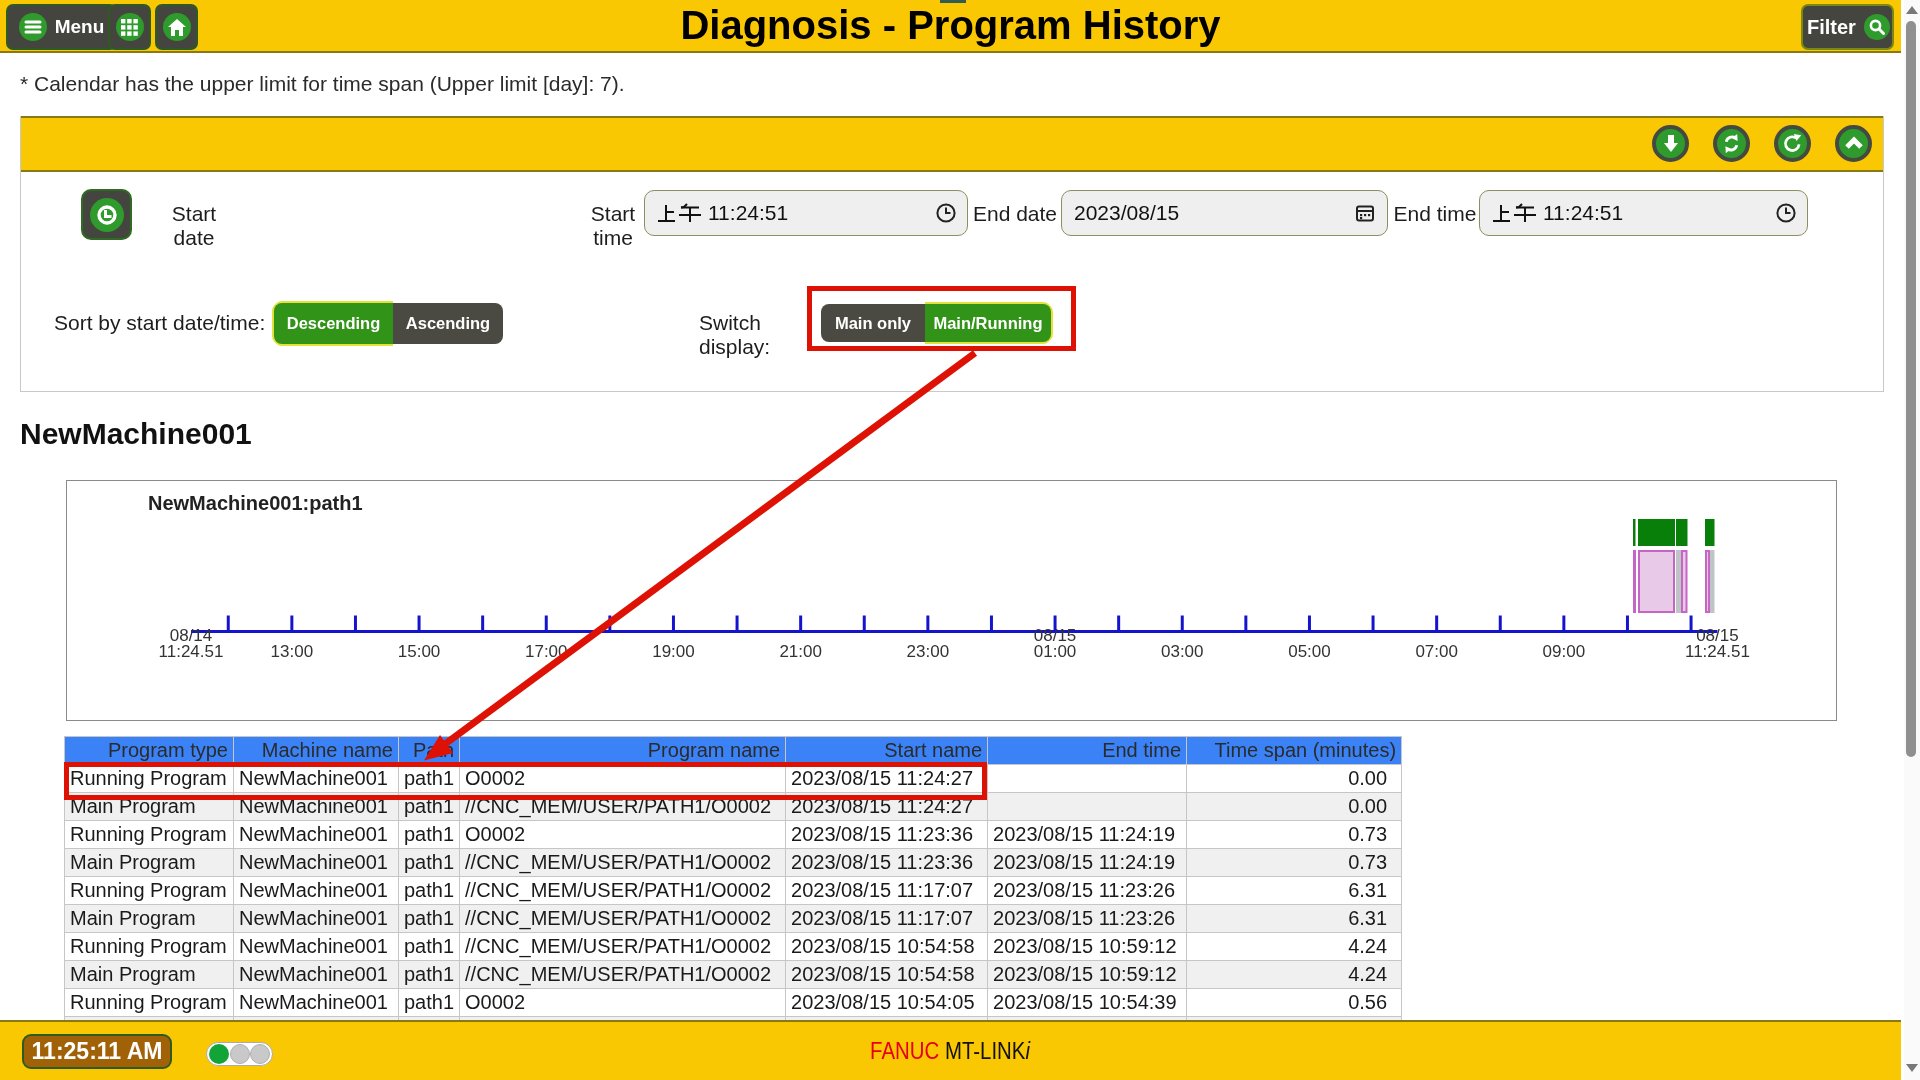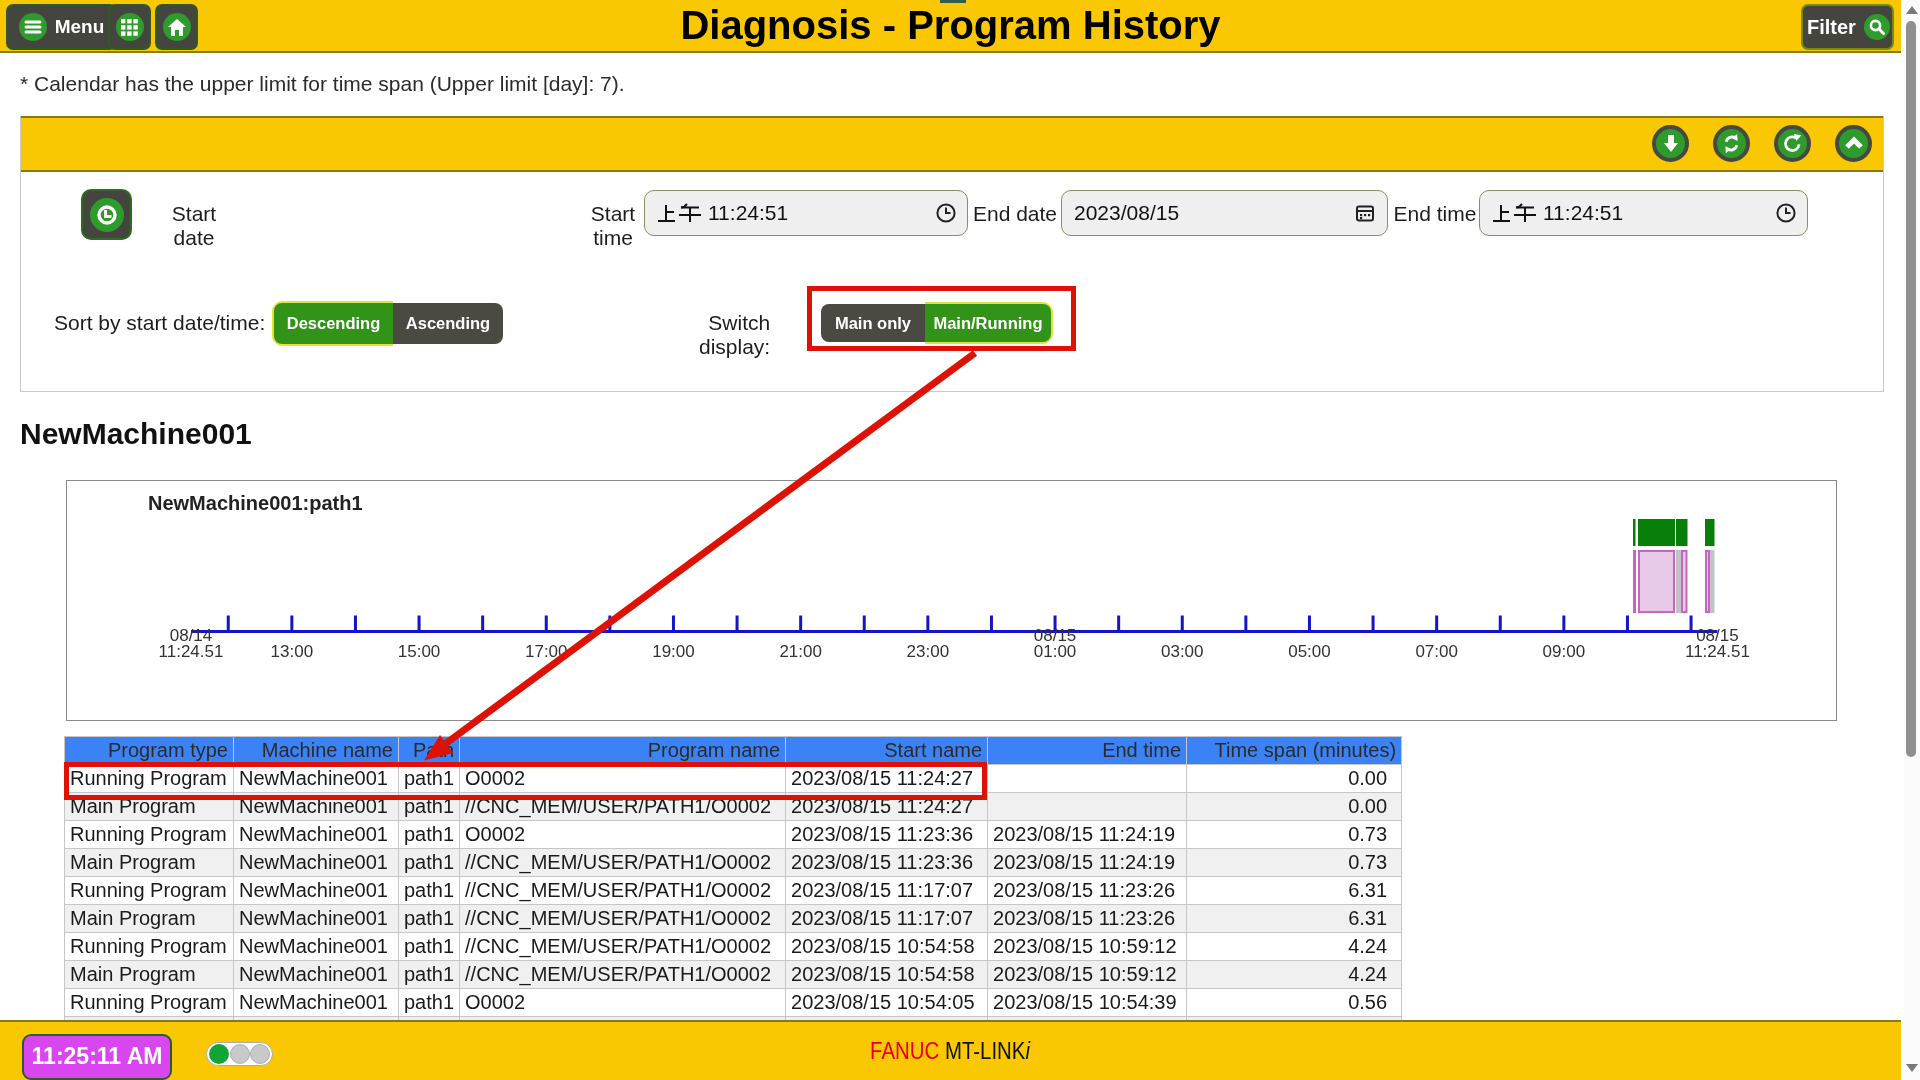--- a/index.html
+++ b/index.html
@@ -8,21 +8,21 @@
 .abs{position:absolute}
 #app{position:absolute;left:0;top:0;width:1920px;height:1080px;overflow:hidden;background:#fff}
 
 #topbar{left:0;top:0;width:1901px;height:53px;background:#F9C802;border-bottom:2px solid #877A14}
 .tbtn{position:absolute;top:4px;height:46px;background:#45453F;border:2px solid #2F5B22;border-radius:7px;display:flex;align-items:center;justify-content:center}
 #title{position:absolute;left:0;top:0;width:1901px;height:51px;display:flex;align-items:center;justify-content:center;font-size:40px;font-weight:bold;color:#000;letter-spacing:0px}
 
 .gc{border-radius:50%;background:#2E9B2C;display:flex;align-items:center;justify-content:center}
 
 #footer{left:0;top:1019.5px;width:1901px;height:61px;background:#F9C802;border-top:2px solid #877A14;z-index:30}
-#clockbox{position:absolute;left:22px;top:12px;width:150px;height:46px;background:#d946ef;border:2px solid #2E5B20;border-radius:9px;color:#fff;font-size:23px;font-weight:bold;display:flex;align-items:center;justify-content:center;white-space:nowrap}
+#clockbox{position:absolute;left:22px;top:12px;width:150px;height:35px;background:#a16207;border:2px solid #2E5B20;border-radius:9px;color:#fff;font-size:23px;font-weight:bold;display:flex;align-items:center;justify-content:center;white-space:nowrap}
 #pill{position:absolute;left:206px;top:20px;width:67px;height:24px;background:#fff;border:1px solid #aaa;border-radius:12px}
 #pill span{position:absolute;top:1.5px;width:20px;height:20px;border-radius:50%}
 #brand{position:absolute;left:0;top:0;width:1901px;height:59px;display:flex;align-items:center;justify-content:center;font-size:24px;font-weight:normal}
 
 #sbar{left:1904px;top:0;width:16px;height:1080px;background:#FAFAFA}
 #sthumb{position:absolute;left:2px;top:21px;width:10px;height:736px;background:#8F8F8F;border-radius:5px}
 .sarrow{position:absolute;left:2px;width:0;height:0;border-left:6px solid transparent;border-right:6px solid transparent}
 
 #note{left:20px;top:72px;font-size:21px;color:#2b2b2b}
 
@@ -192,21 +192,21 @@
     11:24:51
     <svg class="ficon" style="right:11px" width="20" height="20" viewBox="0 0 20 20">
           <circle cx="10" cy="10" r="8.6" fill="none" stroke="#222" stroke-width="2"></circle>
           <path d="M10 4.5 L10 10 L14.5 10" fill="none" stroke="#222" stroke-width="2"></path>
         </svg>
   </div>
 
   <div class="flabel" style="left:33px;top:195px;white-space:nowrap">Sort by start date/time:</div>
   <div class="tgl" style="left:253px;top:187px;width:119px;height:41px;background:#319318;border-radius:8px 0 0 8px;box-shadow:-2px 0 0 #E3E23C,0 -2px 0 #E3E23C,0 2px 0 #E3E23C">Descending</div>
   <div class="tgl" style="left:372px;top:187px;width:110px;height:41px;background:#4A4A42;border-radius:0 8px 8px 0">Ascending</div>
-  <div class="flabel" style="left:678px;top:195px;text-align:right">Switch<br>display:</div>
+  <div class="flabel" style="left:678px;top:195px;text-align:left">Switch<br>display:</div>
   <div class="tgl" style="left:800px;top:188px;width:104px;height:38px;background:#4A4A42;border-radius:8px 0 0 8px">Main only</div>
   <div class="tgl" style="left:904px;top:188px;width:126px;height:38px;background:#319318;border-radius:0 8px 8px 0;box-shadow:2px 0 0 #E3E23C,0 -2px 0 #E3E23C,0 2px 0 #E3E23C">Main/Running</div>
 </div>
 
 <div class="abs" id="h2">NewMachine001</div>
 
 <div class="abs" id="chart">
   <div id="ctitle">NewMachine001:path1</div>
   <svg width="1769" height="239" style="position:absolute;left:0;top:0">
 

